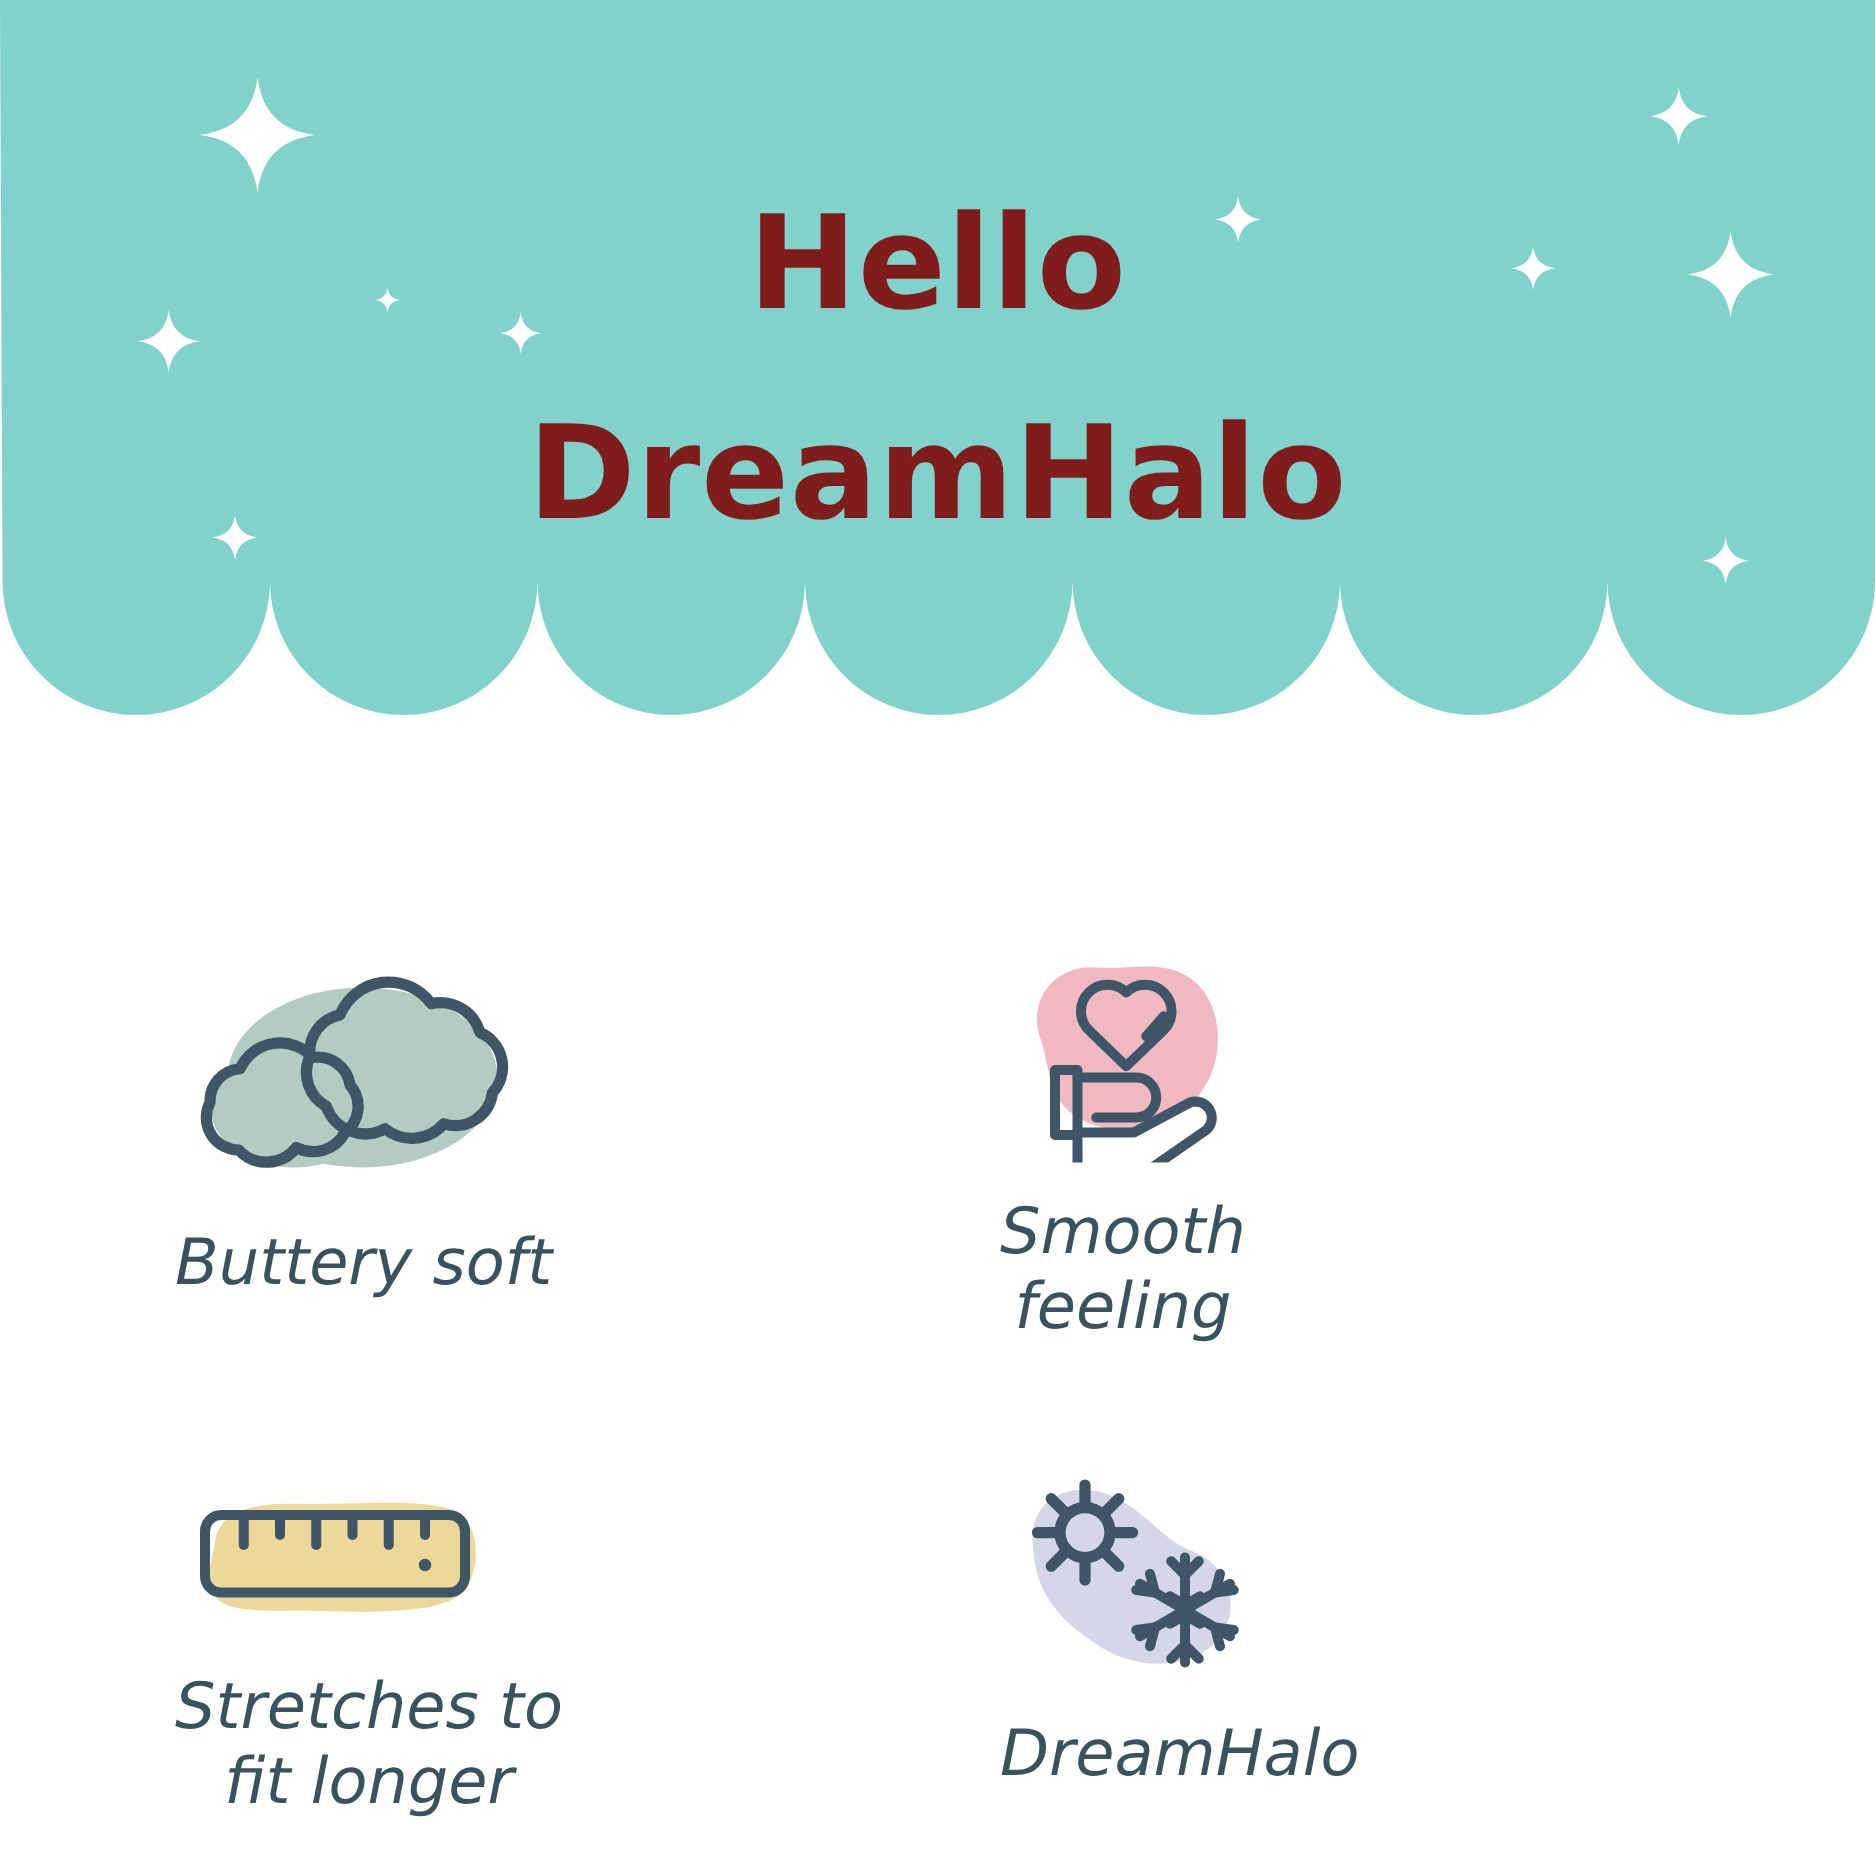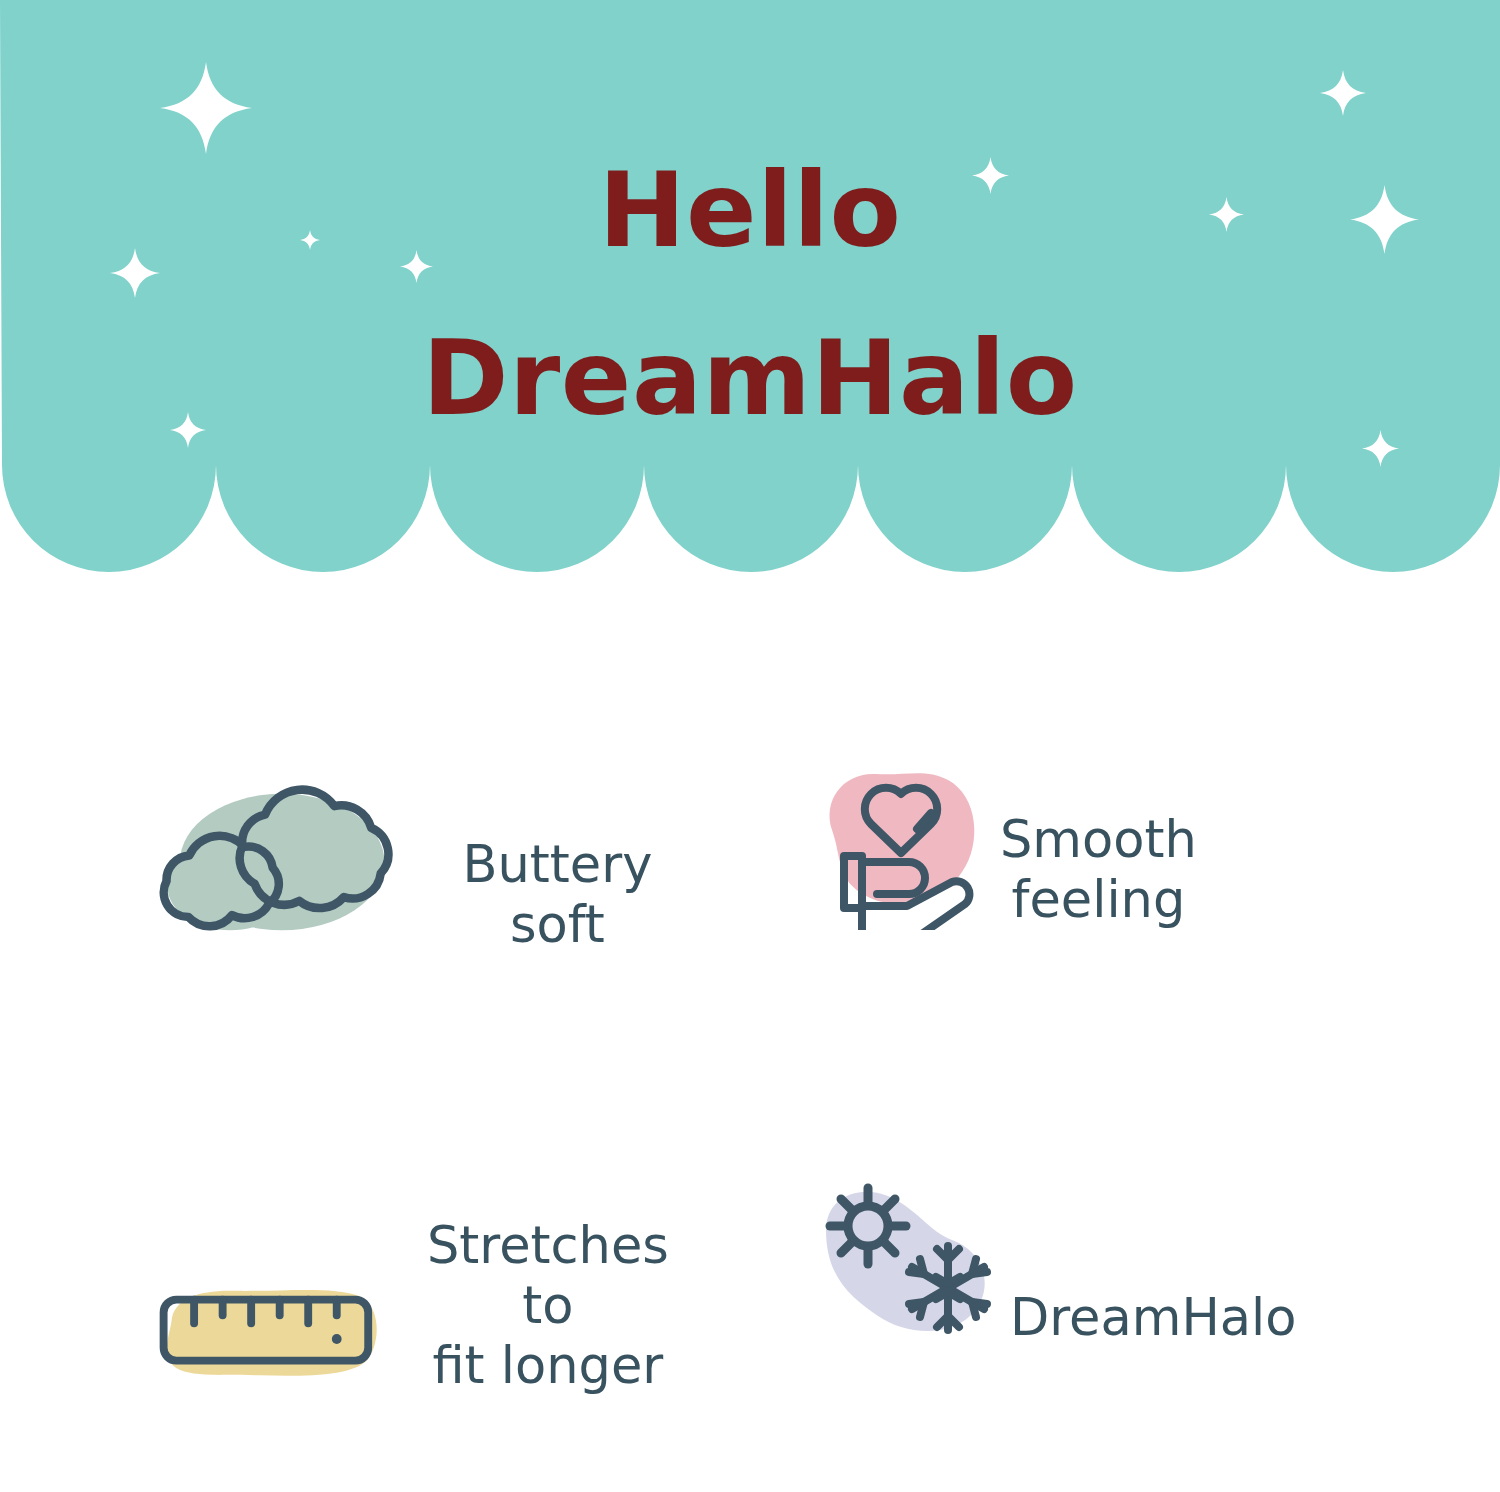--- a/index.html
+++ b/index.html
@@ -55,22 +55,23 @@
     position: absolute;
     left: 0;
     top: 690px;
     width: 1500px;
     height: 800px;
   }
   .feature {
     position: absolute;
     width: 560px;
     display: flex;
-    flex-direction: row;
-    align-items: flex-end;
+    flex-direction: column;
+    align-items: flex-start;
+    font-style: italic;
   }
   .f-0 { left: 140px;  top: 80px;  }
   .f-1 { left: 800px;  top: 70px;  }
   .f-2 { left: 140px;  top: 500px; }
   .f-3 { left: 800px;  top: 478px; }
 
   .feature-icon {
     display: block;
   }
   .feature-label {

